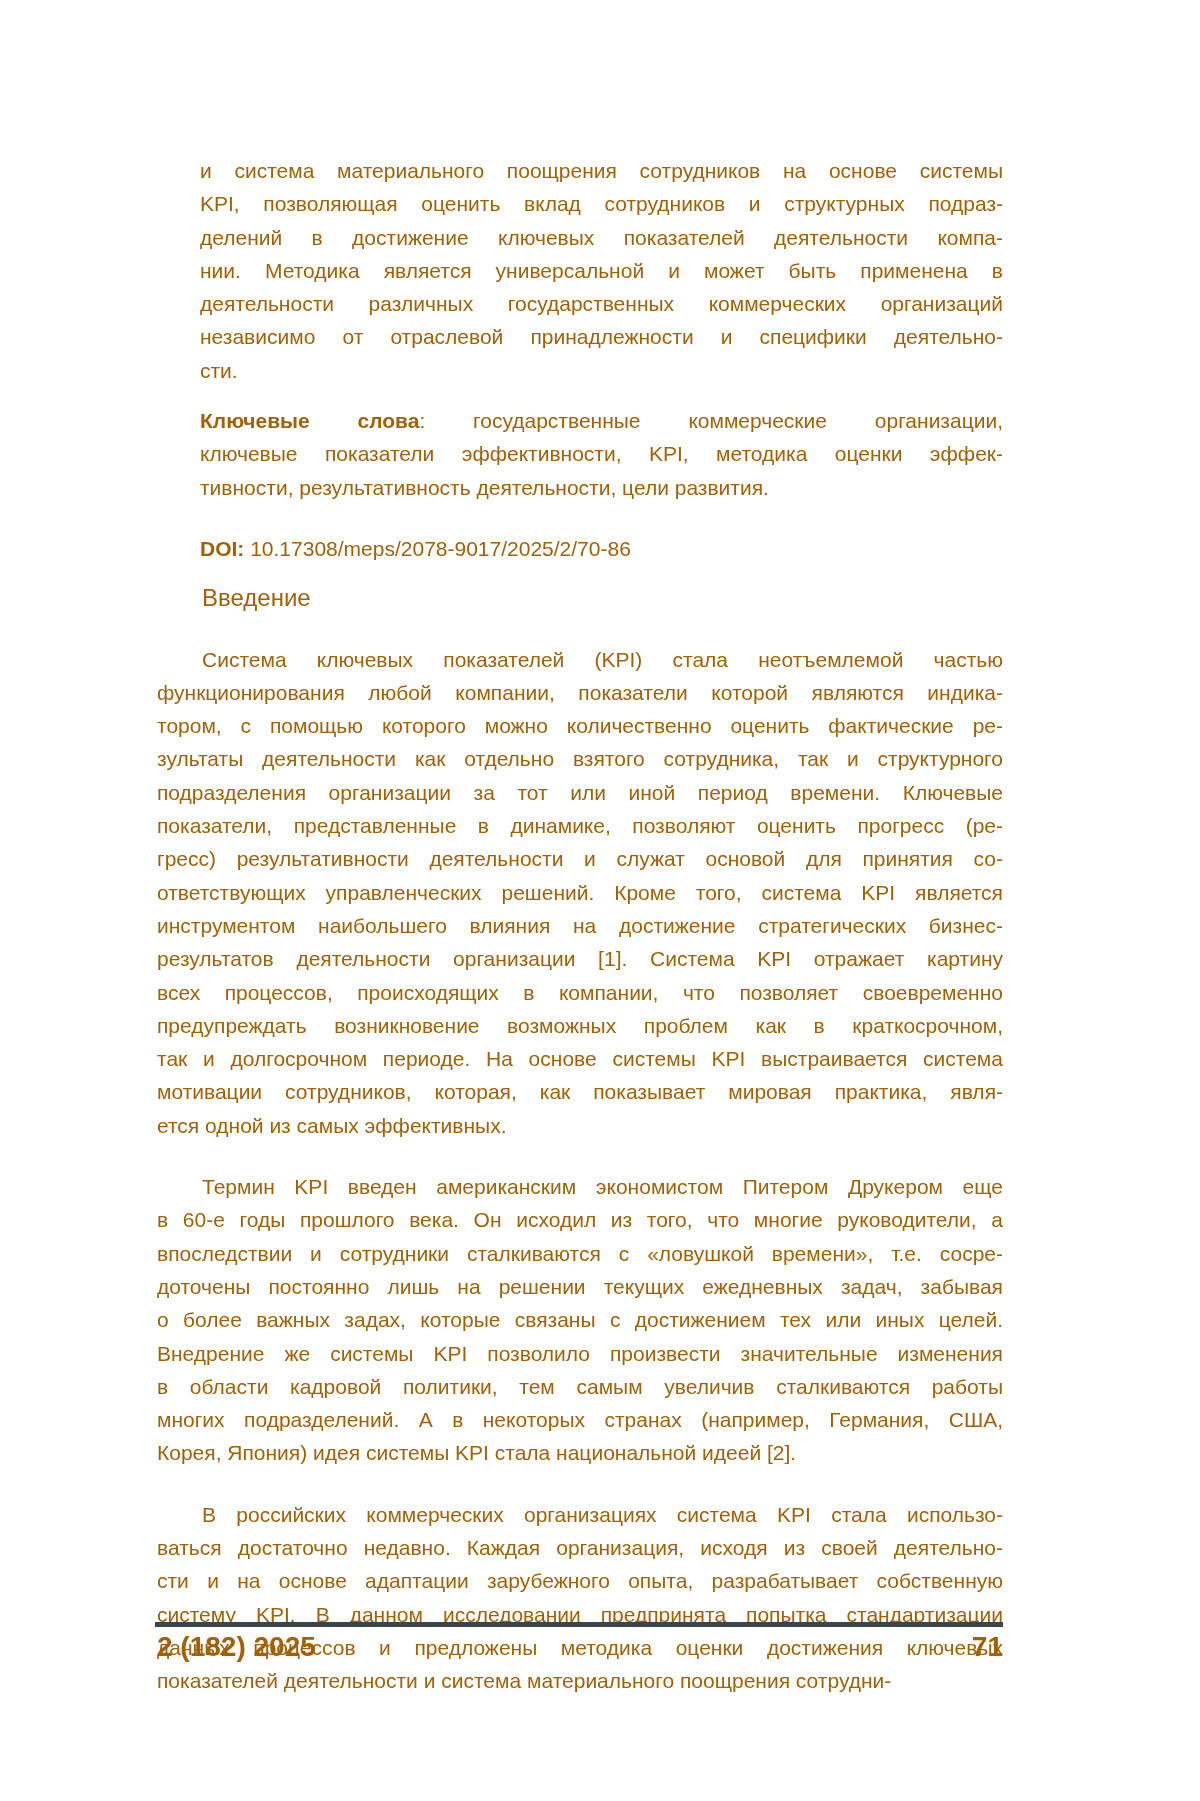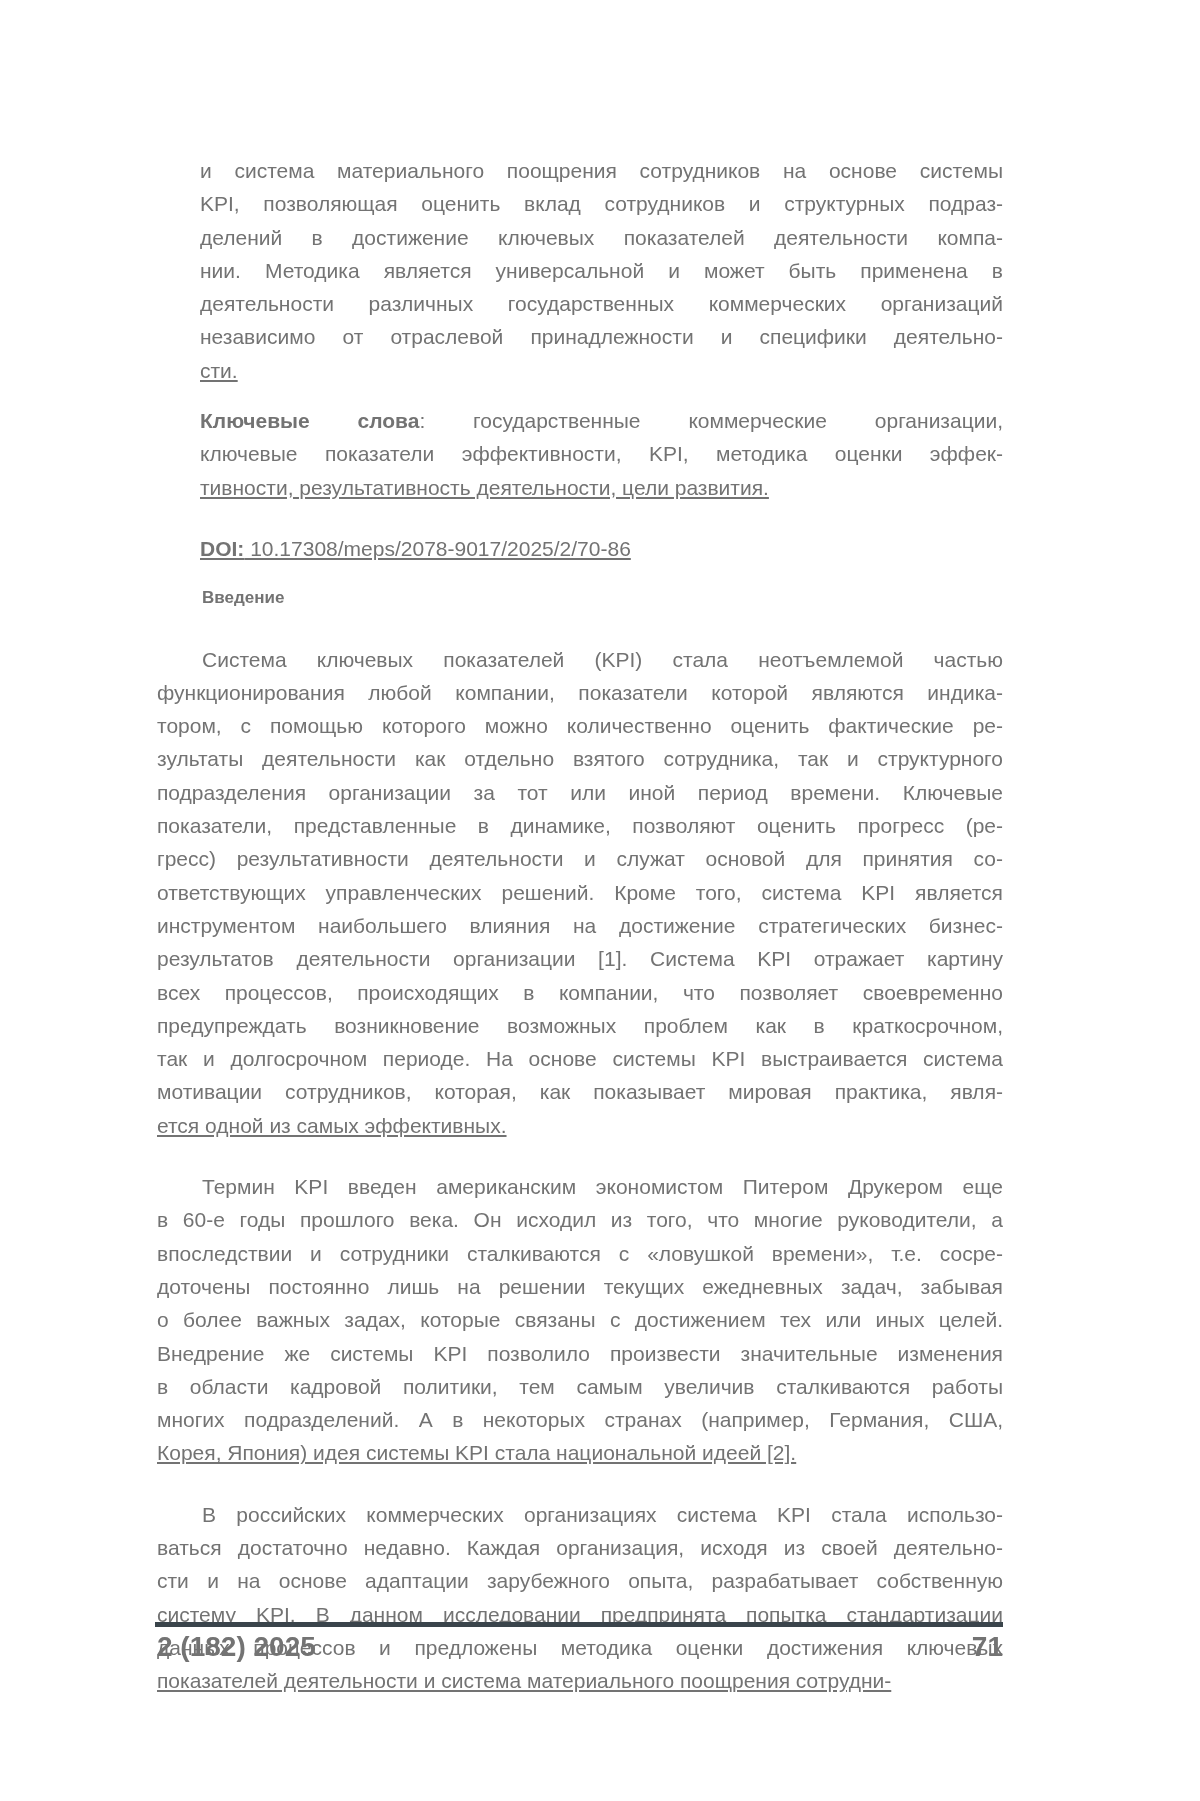--- a/index.html
+++ b/index.html
@@ -17,26 +17,26 @@
     left:157px; top:154px;
     width:846px;
   }
   .block { margin:0; }
   .line {
     font-size:21px;
     line-height:33.3px;
     text-align:justify;
     text-align-last:justify;
   }
-  .line.last { text-align-last:left;text-decoration:underline; }
+  .line.last { text-align-last:left; }
   .para.offset { margin-left:43px; }      
   .line.first-indent { text-indent:45px;margin-top:28px; } 
   .heading {
-    font-size:17px; line-height:33.3px;
-    font-weight:bold;
+    font-size:24px; line-height:33.3px;
+    font-weight:normal;
     margin-left:45px;
   }
   .mt17 { margin-top:17px; }
   .mt11 { margin-top:28px; }
   .mt16 { margin-top:16px; }
   b { font-weight:bold; }
   .footer-rule {
     position:absolute;
     left:155px; top:1622px;
     width:848px; height:5px;
@@ -49,21 +49,21 @@
     display:flex;
     justify-content:space-between;
     font-weight:bold;
     font-size:28px;
     line-height:26px;
   }
 </style>
 </head>
 <body>
 
-<div class="page" style="color: #737373;">
+<div class="page" style="color: #a16207;">
 
   <main class="content">
       <div class="block para offset">
         <div class="line">и система материального поощрения сотрудников на основе системы</div>
         <div class="line">KPI, позволяющая оценить вклад сотрудников и структурных подраз-</div>
         <div class="line">делений в достижение ключевых показателей деятельности компа-</div>
         <div class="line">нии. Методика является универсальной и может быть применена в</div>
         <div class="line">деятельности различных государственных коммерческих организаций</div>
         <div class="line">независимо от отраслевой принадлежности и специфики деятельно-</div>
         <div class="line last">сти.</div>

